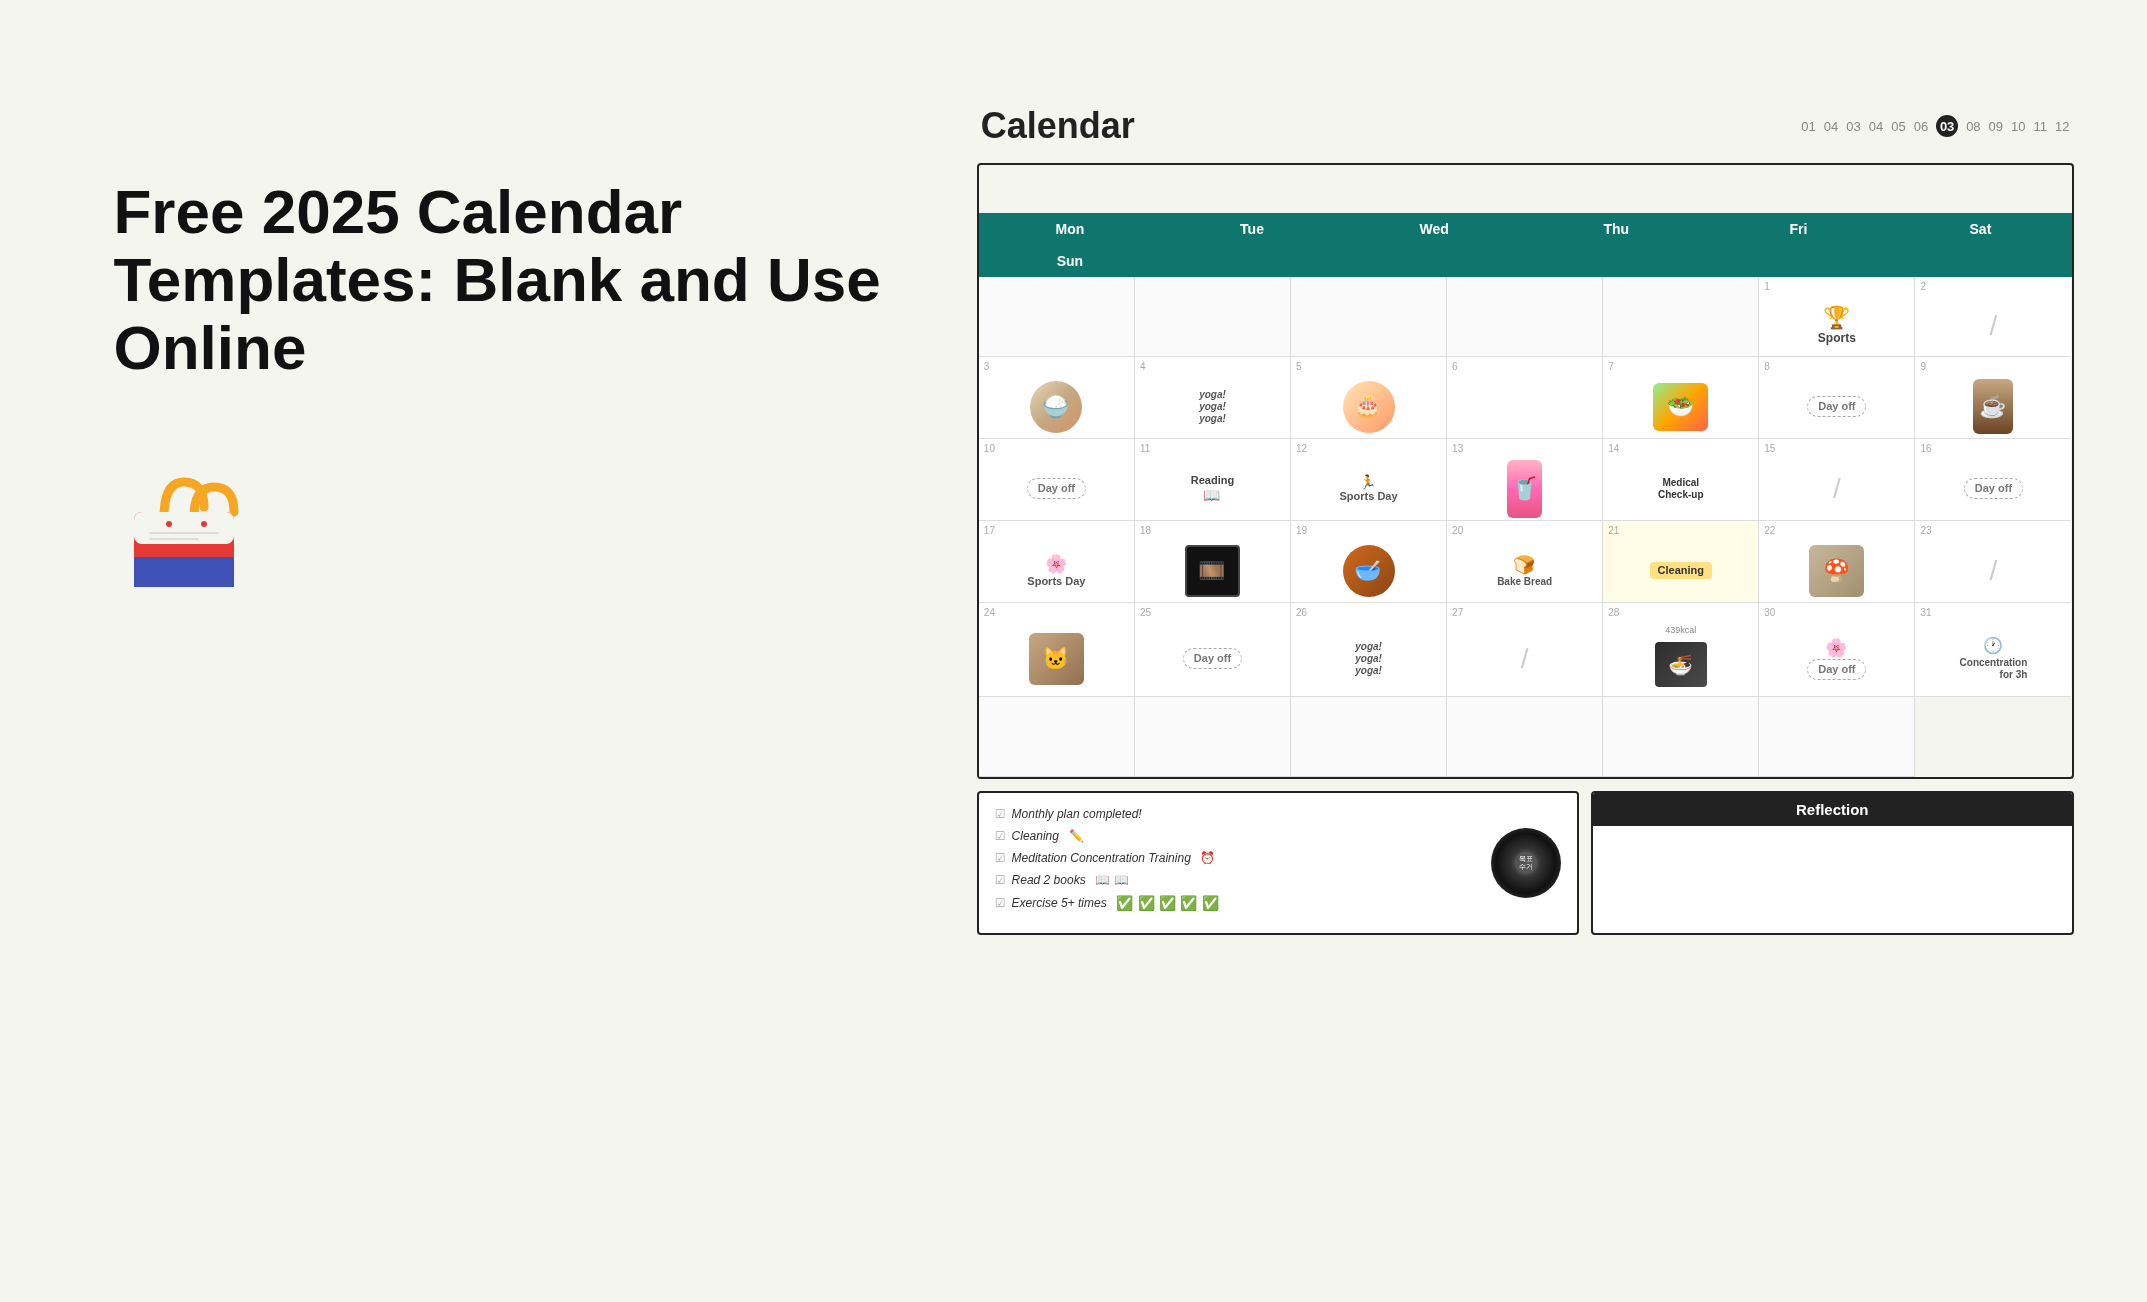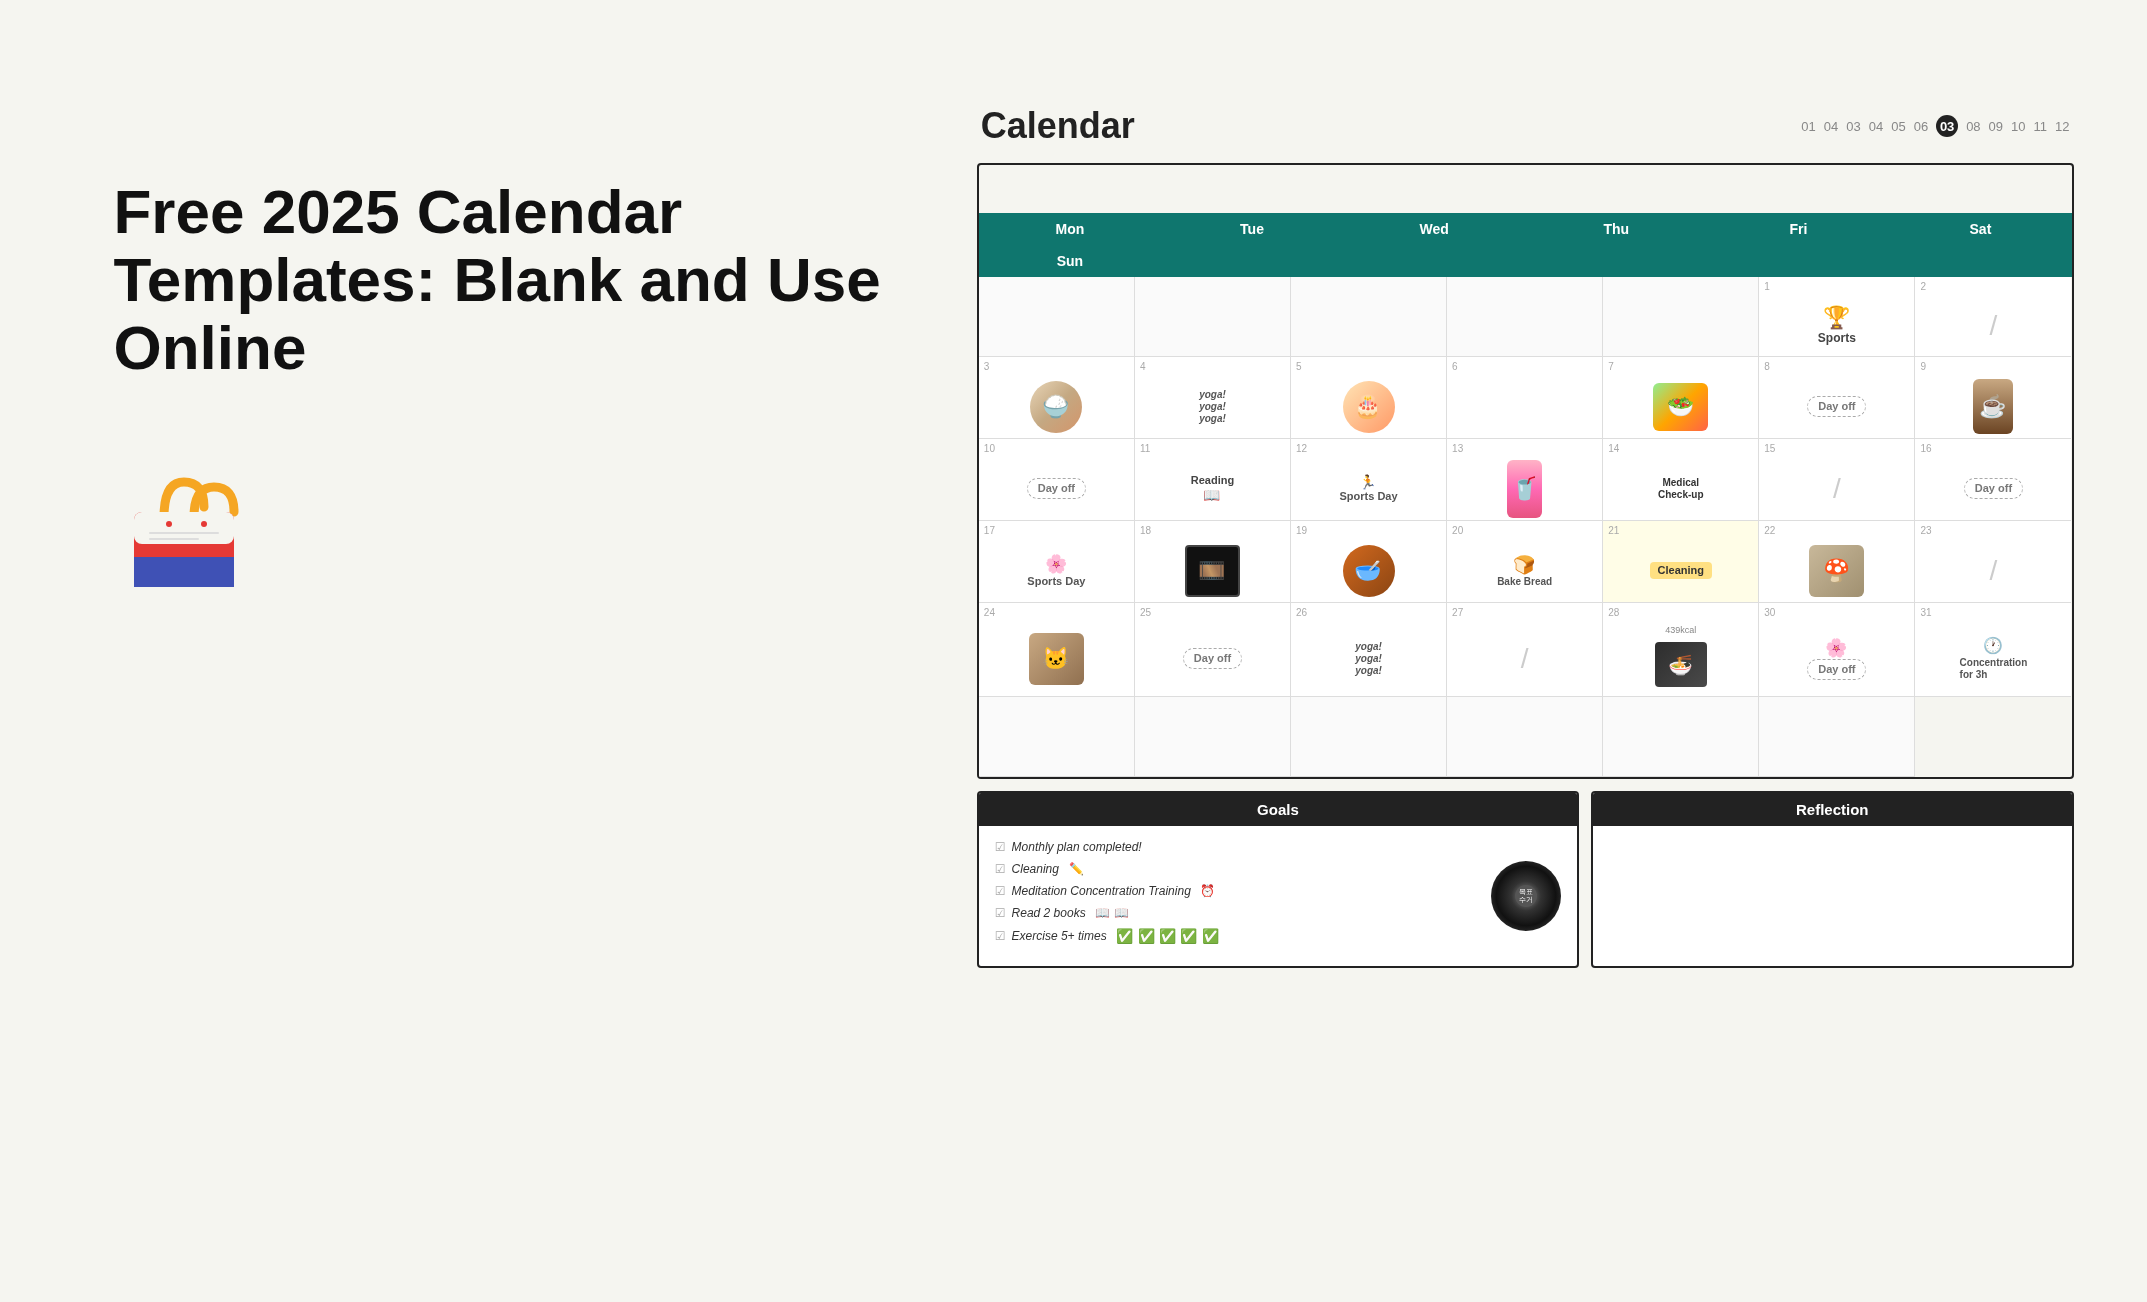--- a/index.html
+++ b/index.html
@@ -181,21 +181,21 @@
     }
     .cell-label.medical {
       color: #333;
       font-size: 10px;
       font-weight: 700;
       text-align: center;
     }
     .cell-label.concentration {
       font-size: 10px;
       color: #555;
-      text-align: left;
+      text-align: right;
     }
     .cell-label.bakebread {
       color: #555;
       font-size: 10px;
       font-weight: 700;
     }
     .photo-placeholder {
       width: 100%;
       height: 55px;
       border-radius: 4px;
@@ -620,21 +620,20 @@
         <div class="cal-cell empty"></div>
         <div class="cal-cell empty"></div>
         <div class="cal-cell empty"></div>
         <div class="cal-cell empty"></div>
       </div>
     </div>
 
     <div class="bottom-section">
 
       <div class="goals-box">
-        <div class="box-header">Goals</div>
         <div class="goals-content">
           <div class="goals-list">
             <div class="goal-item">
               <span class="goal-checkbox">☑</span>
               <span class="goal-text"><i>Monthly plan completed!</i></span>
             </div>
             <div class="goal-item">
               <span class="goal-checkbox">☑</span>
               <span class="goal-text"><i>Cleaning</i></span>
               <span class="goal-icons">✏️</span>

